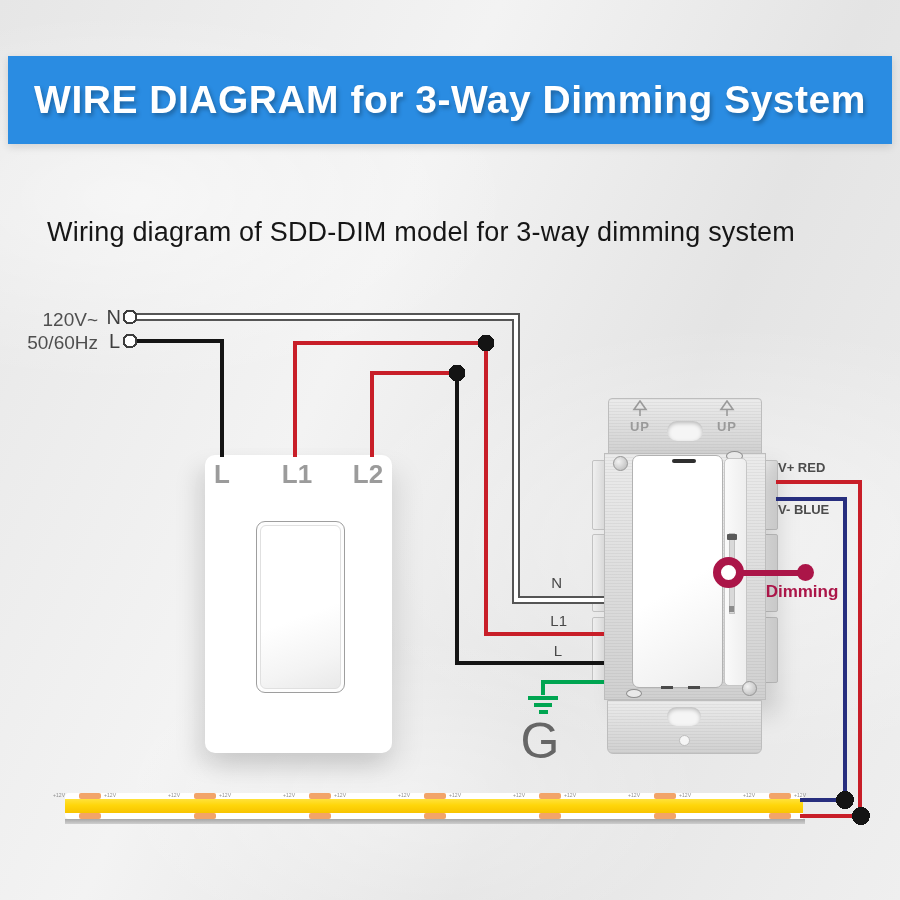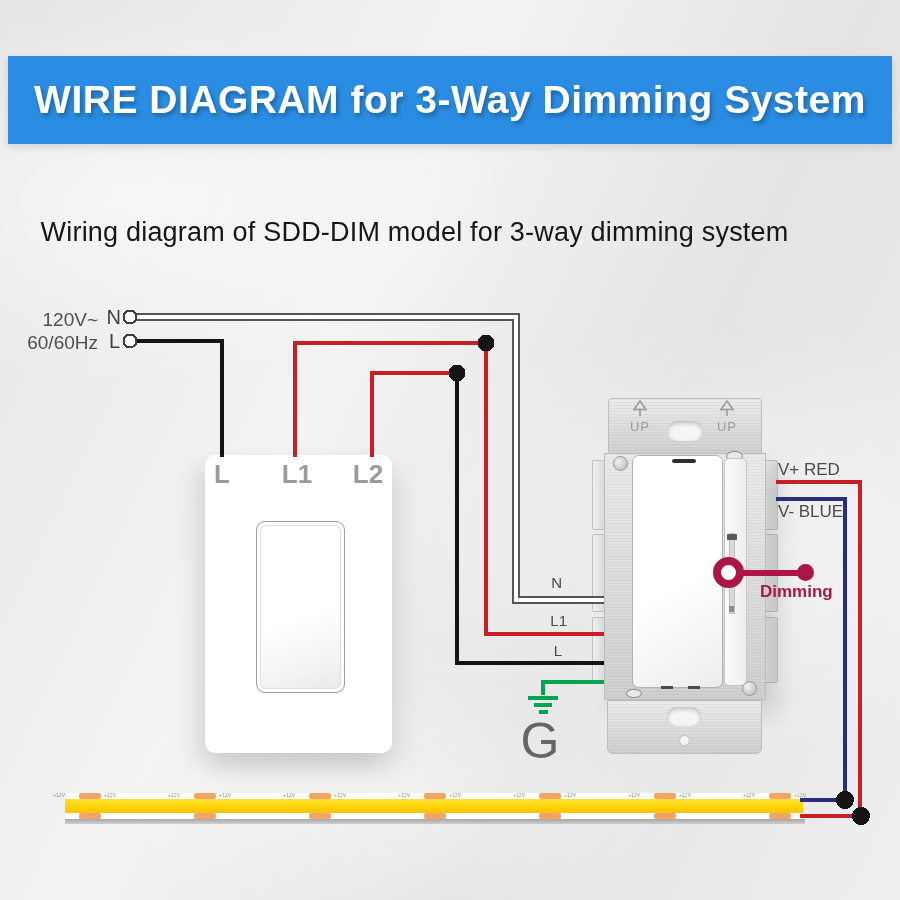--- a/index.html
+++ b/index.html
@@ -20,22 +20,22 @@
     left:8px; top:56px; width:884px; height:88px;
     background:var(--banner_blue);
     display:flex; align-items:center; justify-content:center;
     box-shadow:0 3px 8px rgba(0,0,0,.12);
   }
   .banner h1{
     margin:0; color:#fff; font-size:39px; font-weight:bold; letter-spacing:.5px;
     text-shadow:2px 3px 4px rgba(0,0,0,.28); white-space:nowrap;
   }
   .subtitle{
-    left:0; top:217px; width:829px; text-align:center;
-    font-size:27px; font-weight:500; color:#161616; letter-spacing:.2px;
+    left:0; top:217px; width:829px; text-align:left;
+    font-size:27px; font-weight:500; color:#161616; letter-spacing:.2px;padding-left:47px;
   }
 
   
   .power-labels{left:8px; top:308px; width:90px; text-align:right;
     font-size:19px; font-weight:500; color:#4f4f4f; line-height:23px;}
   .term-label{font-size:20px; color:#3f3f3f; font-weight:500;}
 
   
   .switch-plate{
     left:205px; top:455px; width:187px; height:298px; background:#fff;
@@ -60,38 +60,38 @@
     background:linear-gradient(180deg,#ebebeb,#d0d0d0);
     background-image:repeating-linear-gradient(180deg, rgba(0,0,0,.045) 0 1px, rgba(255,255,255,0) 1px 3px),
       linear-gradient(180deg,#ebebeb,#d0d0d0);
     border:1px solid #bdbdbd; box-sizing:border-box;
   }
   .rail{background:linear-gradient(90deg,#efefef,#d8d8d8); border:1px solid #c2c2c2; border-radius:2px; box-sizing:border-box;}
   .hole{background:#f5f5f5; box-shadow:inset 0 2px 4px rgba(0,0,0,.25); border-radius:10px;}
   .screw{border-radius:50%; background:radial-gradient(circle at 35% 35%, #f2f2f2, #b5b5b5); border:1px solid #969696; box-sizing:border-box;}
   .oval{border-radius:50%; background:#e9e9e9; border:1.5px solid #8f8f8f; box-sizing:border-box;}
   .up-group{width:30px; text-align:center; color:#9a9a9a;}
-  .up-group .up-txt{font-size:13px; font-weight:normal; letter-spacing:1px; margin-top:-2px;}
+  .up-group .up-txt{font-size:13px; font-weight:bold; letter-spacing:1px; margin-top:-2px;}
   .dim-paddle{
     left:632px; top:455px; width:91px; height:233px; border:1px solid #b2b2b2; border-radius:7px;
     background:linear-gradient(150deg,#ffffff 55%,#f3f3f3 85%,#ececec); box-sizing:border-box;
   }
   .dim-slidercol{
     left:724px; top:458px; width:23px; height:228px; border:1px solid #c6c6c6; border-radius:5px;
     background:linear-gradient(90deg,#fafafa,#eeeeee); box-sizing:border-box;
   }
   .dim-term{width:70px; text-align:right; font-size:15px; color:#484848;}
 
   
   .anno-ring{left:713px; top:557px; width:31px; height:31px; border-radius:50%;
     border:8.5px solid var(--crimson); background:#fff; box-sizing:border-box;}
   .anno-line{left:741px; top:570px; width:59px; height:5.5px; background:var(--crimson);}
   .anno-dot{left:797px; top:564px; width:17px; height:17px; border-radius:50%; background:var(--crimson);}
-  .anno-text{left:760px; top:582px; width:84px; text-align:left; font-size:17px; font-weight:bold; color:var(--crimson);}
-  .out-label{font-size:17px; font-weight:400; color:#4c4c4c; white-space:nowrap;}
+  .anno-text{left:760px; top:582px; width:84px; text-align:center; font-size:17px; font-weight:bold; color:var(--crimson);}
+  .out-label{font-size:13px; font-weight:700; color:#4c4c4c; white-space:nowrap;}
 
   .g-label{left:515px; top:712px; width:50px; text-align:center;
     font-size:50px; color:#666; font-weight:400;}
 
   
   .led-strip{left:65px; top:793px; width:738px; height:26px; background:#fff; border-radius:4px 0 0 4px;}
   .led-yellow{position:absolute; left:0; right:0; top:6px; height:14px;
     background:linear-gradient(180deg,#ffe23a 0%, var(--strip_yellow) 45%, #f8c400 100%);}
   .strip-shadow{left:65px; top:819px; width:740px; height:5px;
     background:linear-gradient(180deg,#9a9a9a,#c9c9c9); opacity:.85;}
@@ -106,21 +106,21 @@
 
 <div id="canvas">
 
   <div class="abs banner">
     <h1>WIRE DIAGRAM for 3-Way Dimming System</h1>
   </div>
   <div class="abs subtitle">Wiring diagram of SDD-DIM model for 3-way dimming system</div>
 
   <div class="abs power-labels">
     <div>120V~</div>
-    <div>60/60Hz</div>
+    <div>50/60Hz</div>
   </div>
   <div class="abs term-label" style="left:95px;top:306px;width:26px;text-align:right;">N</div>
   <div class="abs term-label" style="left:95px;top:330px;width:25px;text-align:right;">L</div>
 
   <div class="abs switch-plate">
     <div class="sw-label" style="left:-6px;">L</div>
     <div class="sw-label" style="left:69px;">L1</div>
     <div class="sw-label" style="left:140px;">L2</div>
     <div class="sw-paddle">
       <div class="sw-paddle-inner"></div>

